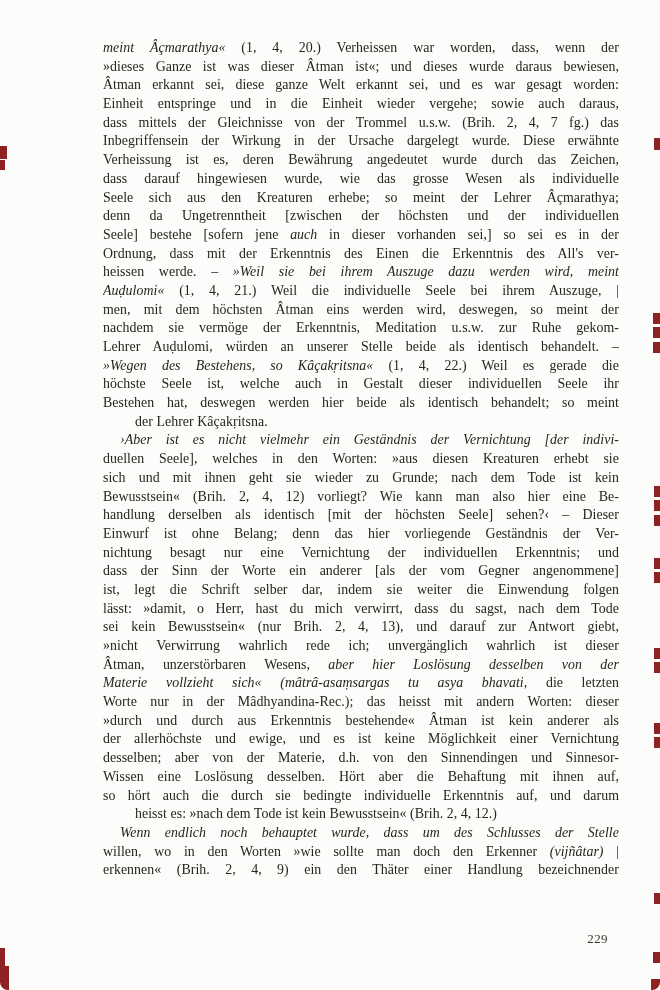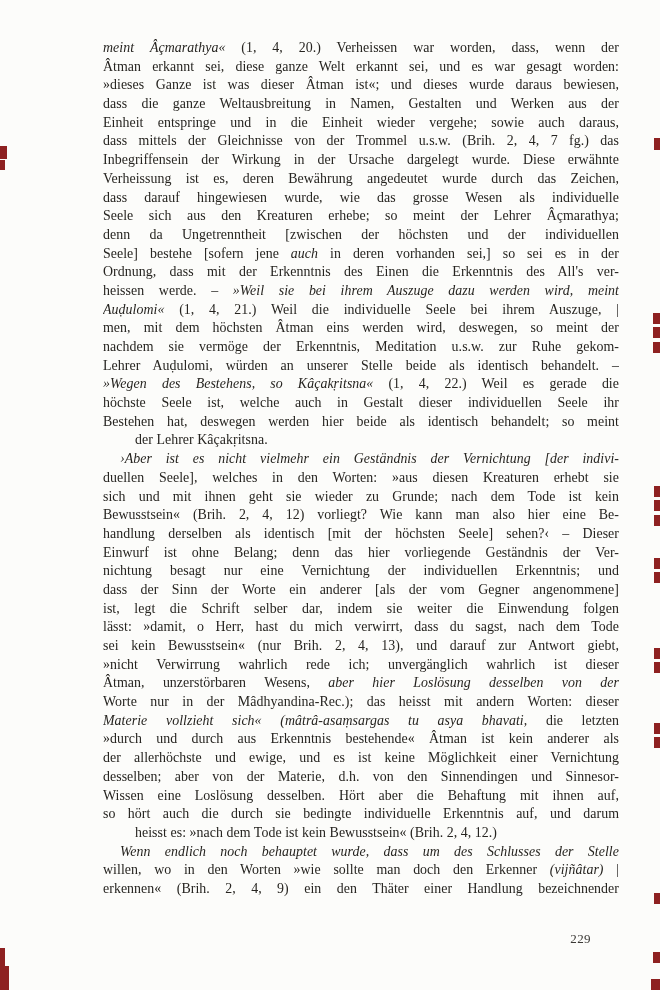--- a/index.html
+++ b/index.html
@@ -4,54 +4,54 @@
 <title>Book page scan</title>
 <style>
   :root { --paper:#fcfcfa; --ink:#262420; --artifact:#8e2121; }
   html,body{margin:0;padding:0;}
   .page{
     position:relative;width:660px;height:990px;
     background:var(--paper);
     color:var(--ink);
     font-family:"Liberation Serif","DejaVu Serif",serif;
     overflow:hidden;
+    border-radius:8px;
   }
   .text-block{position:absolute;left:103px;top:39px;width:516px;}
   .line{
     height:18.7px;line-height:18.7px;font-size:13.9px;
     letter-spacing:0.05px;
     text-align:justify;text-align-last:justify;
     overflow:hidden;white-space:normal;
   }
   .line.plain{text-align:left;text-align-last:left;margin-left:32px;}
   .line.ind{text-indent:17px;font-style:italic;}
   .it{font-style:italic;}
   .folio{
-    position:absolute;left:86px;top:931px;width:505px;
+    position:absolute;left:103px;top:931px;width:505px;
     text-align:right;font-size:13px;letter-spacing:0.4px;color:#3a3834;
   }
   .artifact{position:absolute;background:var(--artifact);}
 </style>
 </head>
 <body>
 
 <div class="page">
   <div class="text-block">
       <div class="line"><span class="it">meint Âçmarathya«</span><span> (1, 4, 20.) Verheissen war worden, dass, wenn der</span></div>
+      <div class="line"><span>»dieses Ganze ist was dieser Âtman ist«; und dieses wurde daraus bewiesen,</span></div>
       <div class="line"><span>Âtman erkannt sei, diese ganze Welt erkannt sei, und es war gesagt worden:</span></div>
-      <div class="line"><span>»dieses Ganze ist was dieser Âtman ist«; und dieses wurde daraus bewiesen,</span></div>
-      <div class="line"><span>dass die ganze Weltausbreitung in Namen, Gestalten und Werken aus der</span></div>
       <div class="line"><span>Einheit entspringe und in die Einheit wieder vergehe; sowie auch daraus,</span></div>
       <div class="line"><span>dass mittels der Gleichnisse von der Trommel u.s.w. (Brih. 2, 4, 7 fg.) das</span></div>
       <div class="line"><span>Inbegriffensein der Wirkung in der Ursache dargelegt wurde. Diese erwähnte</span></div>
       <div class="line"><span>Verheissung ist es, deren Bewährung angedeutet wurde durch das Zeichen,</span></div>
       <div class="line"><span>dass darauf hingewiesen wurde, wie das grosse Wesen als individuelle</span></div>
       <div class="line"><span>Seele sich aus den Kreaturen erhebe; so meint der Lehrer Âçmarathya;</span></div>
       <div class="line"><span>denn da Ungetrenntheit [zwischen der höchsten und der individuellen</span></div>
-      <div class="line"><span>Seele] bestehe [sofern jene </span><span class="it">auch</span><span> in deren vorhanden sei,] so sei es in der</span></div>
+      <div class="line"><span>Seele] bestehe [sofern jene </span><span class="it">auch</span><span> in dieser vorhanden sei,] so sei es in der</span></div>
       <div class="line"><span>Ordnung, dass mit der Erkenntnis des Einen die Erkenntnis des All's ver-</span></div>
       <div class="line"><span>heissen werde. – </span><span class="it">»Weil sie bei ihrem Auszuge dazu werden wird, meint</span></div>
       <div class="line"><span class="it">Auḍulomi«</span><span> (1, 4, 21.) Weil die individuelle Seele bei ihrem Auszuge, |</span></div>
       <div class="line"><span>men, mit dem höchsten Âtman eins werden wird, deswegen, so meint der</span></div>
       <div class="line"><span>nachdem sie vermöge der Erkenntnis, Meditation u.s.w. zur Ruhe gekom-</span></div>
       <div class="line"><span>Lehrer Auḍulomi, würden an unserer Stelle beide als identisch behandelt. –</span></div>
       <div class="line"><span class="it">»Wegen des Bestehens, so Kâçakṛitsna«</span><span> (1, 4, 22.) Weil es gerade die</span></div>
       <div class="line"><span>höchste Seele ist, welche auch in Gestalt dieser individuellen Seele ihr</span></div>
       <div class="line"><span>Bestehen hat, deswegen werden hier beide als identisch behandelt; so meint</span></div>
       <div class="line plain"><span>der Lehrer Kâçakṛitsna.</span></div>
@@ -61,22 +61,22 @@
       <div class="line"><span>Bewusstsein« (Brih. 2, 4, 12) vorliegt? Wie kann man also hier eine Be-</span></div>
       <div class="line"><span>handlung derselben als identisch [mit der höchsten Seele] sehen?‹ – Dieser</span></div>
       <div class="line"><span>Einwurf ist ohne Belang; denn das hier vorliegende Geständnis der Ver-</span></div>
       <div class="line"><span>nichtung besagt nur eine Vernichtung der individuellen Erkenntnis; und</span></div>
       <div class="line"><span>dass der Sinn der Worte ein anderer [als der vom Gegner angenommene]</span></div>
       <div class="line"><span>ist, legt die Schrift selber dar, indem sie weiter die Einwendung folgen</span></div>
       <div class="line"><span>lässt: »damit, o Herr, hast du mich verwirrt, dass du sagst, nach dem Tode</span></div>
       <div class="line"><span>sei kein Bewusstsein« (nur Brih. 2, 4, 13), und darauf zur Antwort giebt,</span></div>
       <div class="line"><span>»nicht Verwirrung wahrlich rede ich; unvergänglich wahrlich ist dieser</span></div>
       <div class="line"><span>Âtman, unzerstörbaren Wesens, </span><span class="it">aber hier Loslösung desselben von der</span></div>
+      <div class="line"><span class="it">Materie vollzieht sich« (mâtrâ-asaṃsargas tu asya bhavati,</span><span> die letzten</span></div>
       <div class="line"><span>Worte nur in der Mâdhyandina-Rec.); das heisst mit andern Worten: dieser</span></div>
-      <div class="line"><span class="it">Materie vollzieht sich« (mâtrâ-asaṃsargas tu asya bhavati,</span><span> die letzten</span></div>
       <div class="line"><span>»durch und durch aus Erkenntnis bestehende« Âtman ist kein anderer als</span></div>
       <div class="line"><span>der allerhöchste und ewige, und es ist keine Möglichkeit einer Vernichtung</span></div>
       <div class="line"><span>desselben; aber von der Materie, d.h. von den Sinnendingen und Sinnesor-</span></div>
       <div class="line"><span>Wissen eine Loslösung desselben. Hört aber die Behaftung mit ihnen auf,</span></div>
       <div class="line"><span>so hört auch die durch sie bedingte individuelle Erkenntnis auf, und darum</span></div>
       <div class="line plain"><span>heisst es: »nach dem Tode ist kein Bewusstsein« (Brih. 2, 4, 12.)</span></div>
       <div class="line ind"><span>Wenn endlich noch behauptet wurde, dass um des Schlusses der Stelle</span></div>
       <div class="line"><span>willen, wo in den Worten »wie sollte man doch den Erkenner </span><span class="it">(vijñâtar)</span><span> |</span></div>
       <div class="line"><span>erkennen« (Brih. 2, 4, 9) ein den Thäter einer Handlung bezeichnender</span></div>
     </div>

